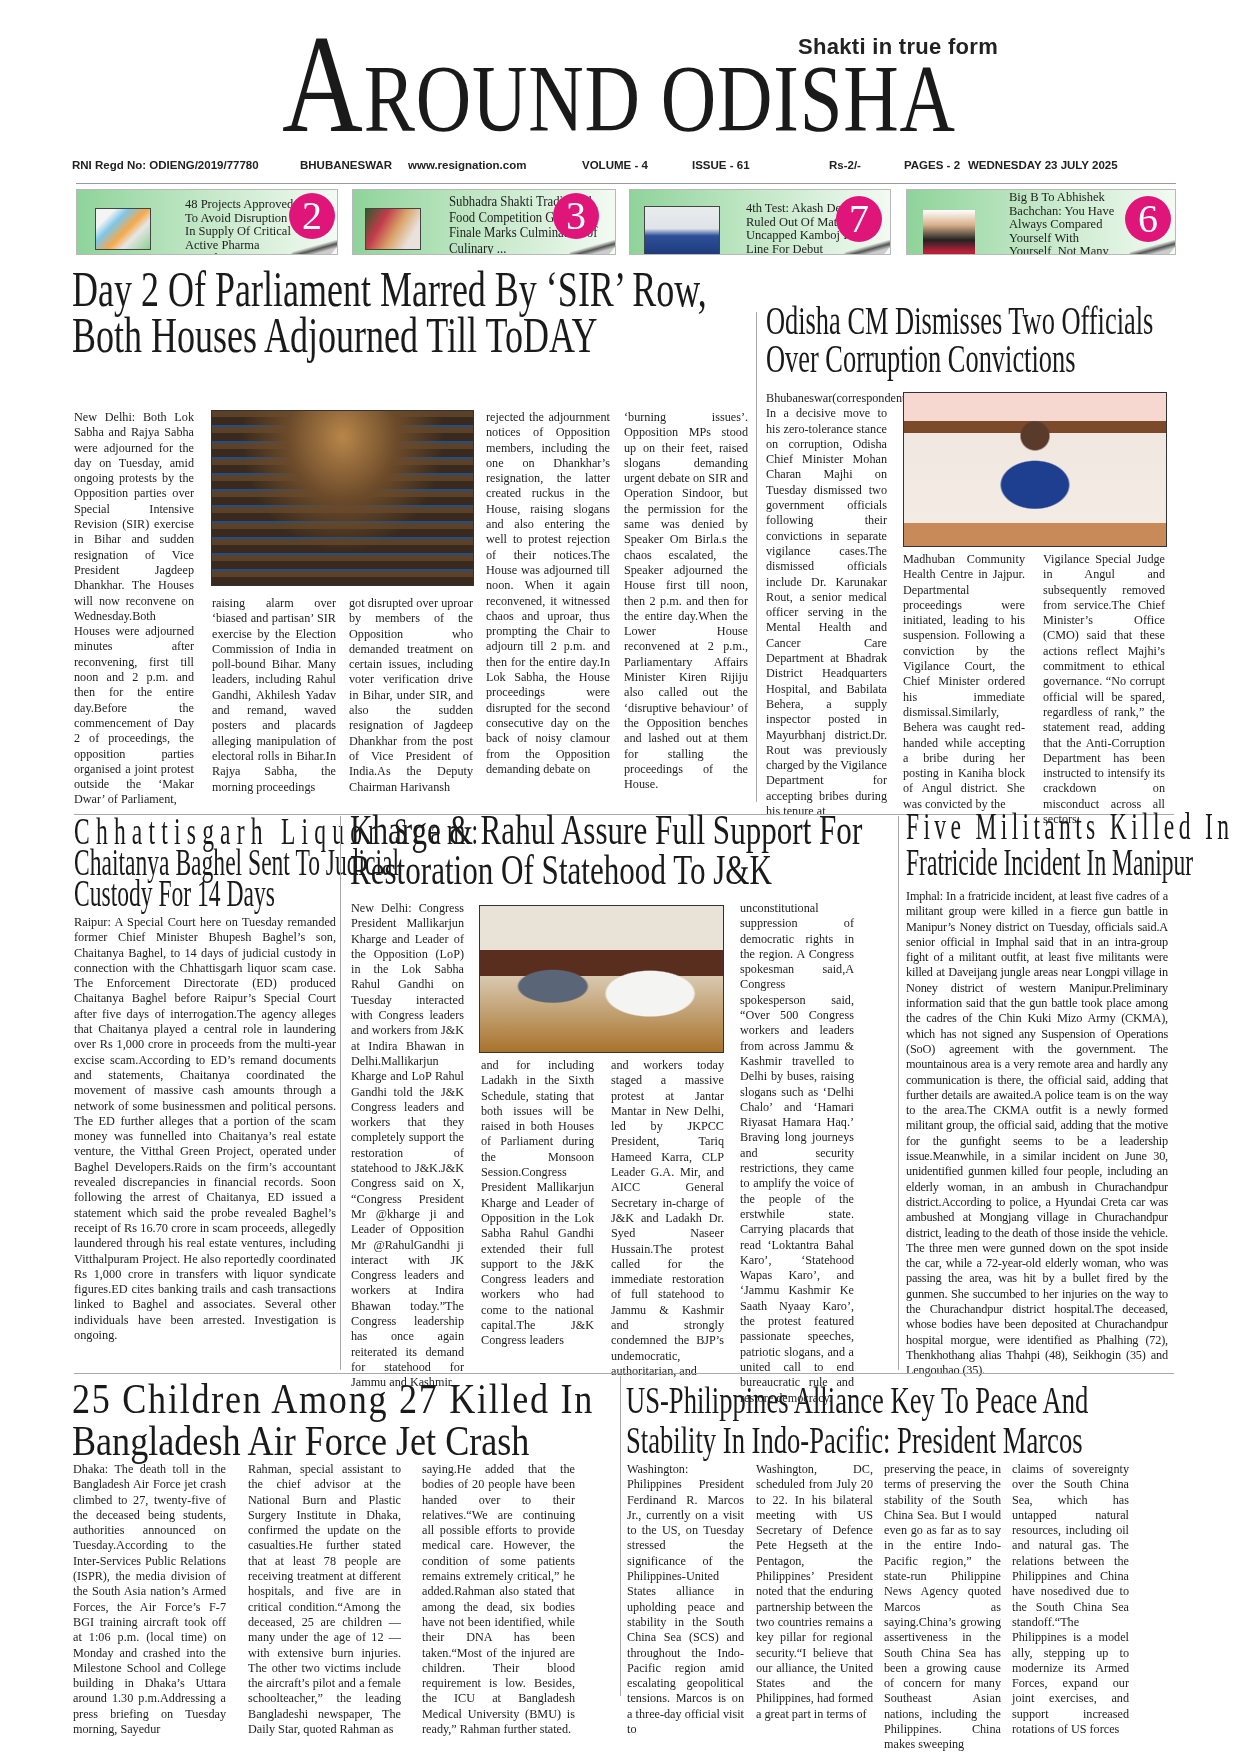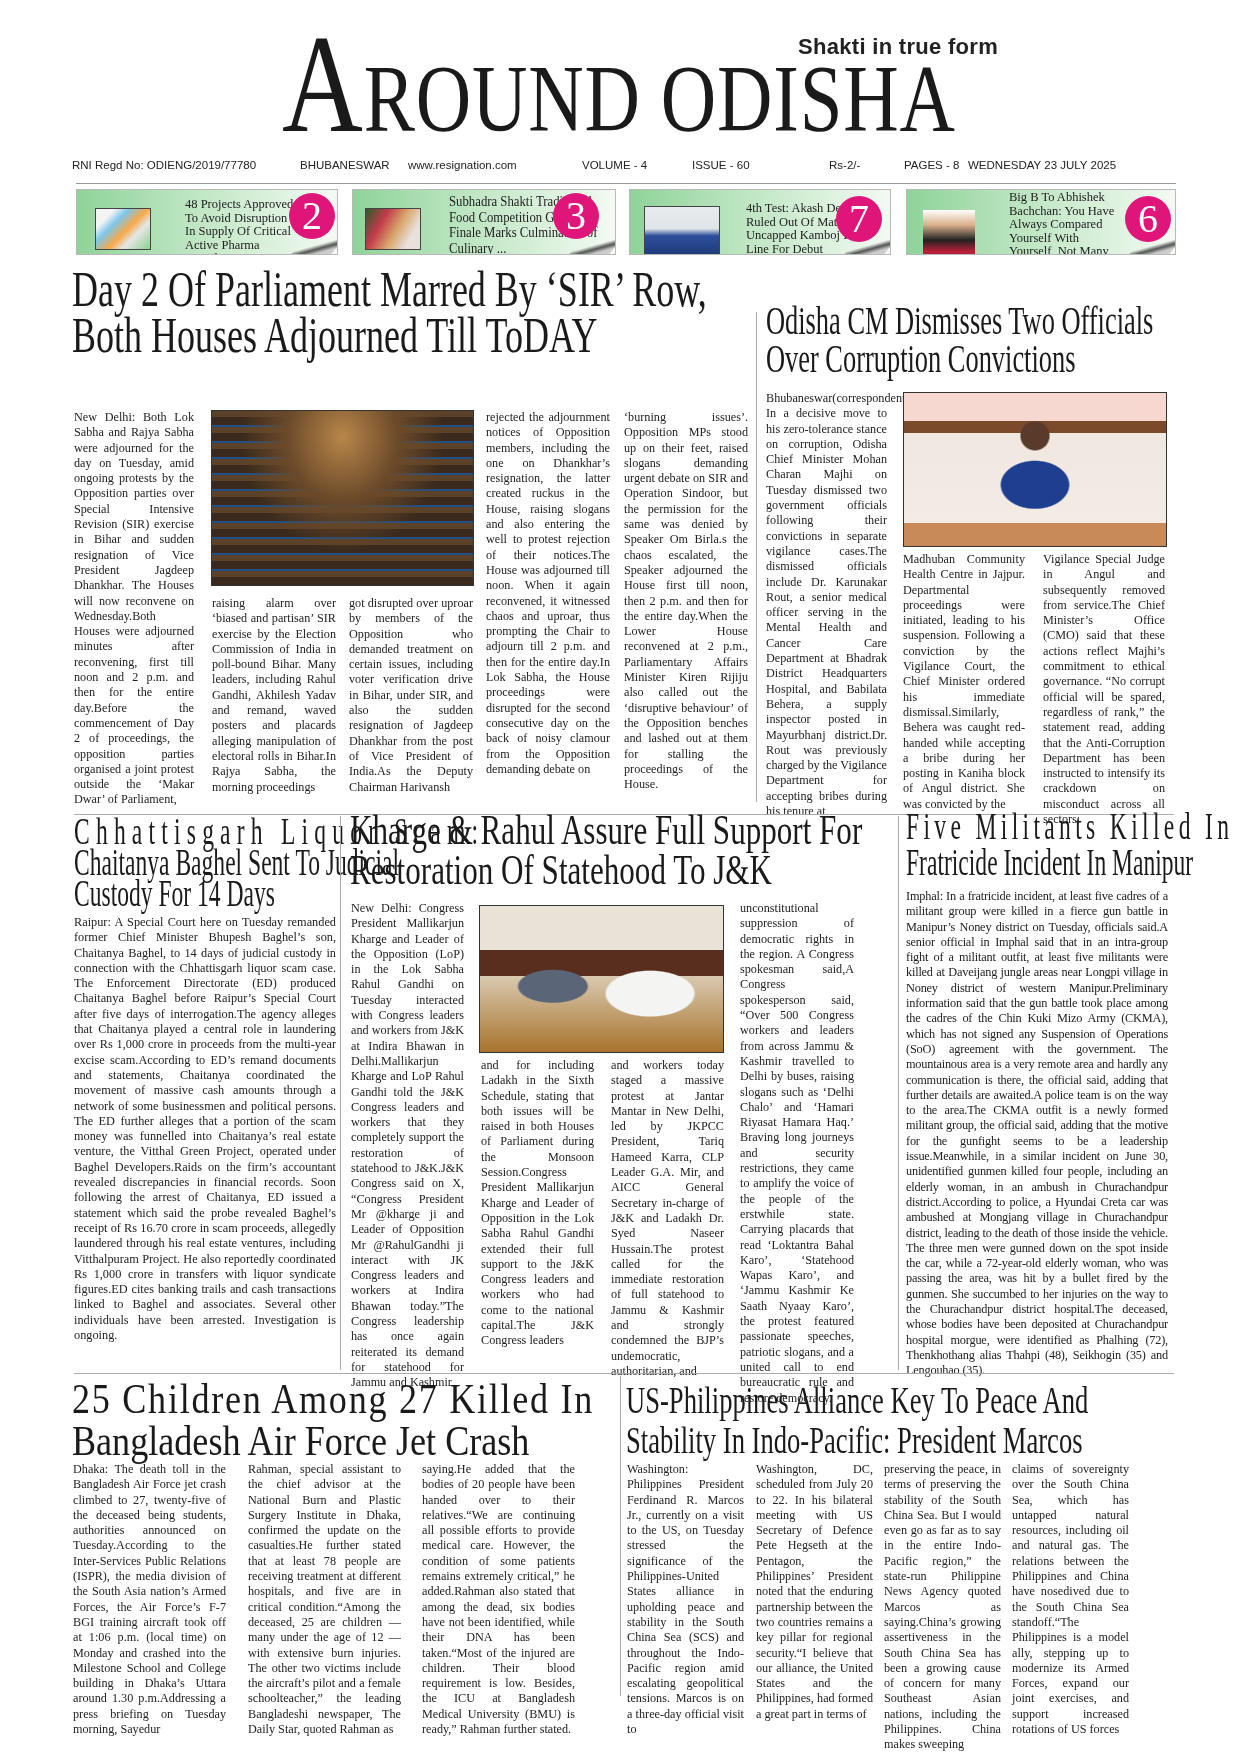--- a/index.html
+++ b/index.html
@@ -4,21 +4,21 @@
 <style>
   * { box-sizing: border-box; margin: 0; padding: 0; }
   html, body { width: 1240px; height: 1755px; background: #ffffff; overflow: hidden; }
   body { font-family: "Liberation Serif", serif; color: #1a1a1a; position: relative; }
 
   .masthead { position: absolute; left: 0; top: 0; width: 1240px; height: 170px; }
   .tagline { position: absolute; left: 798px; top: 34px; font-family: "Liberation Sans", sans-serif; font-weight: bold; font-size: 22px; color: #222; letter-spacing: 0.3px; }
   .title-wrap { position: absolute; left: 282px; top: 24px; font-size: 96px; line-height: 120px; white-space: nowrap; transform: scaleX(0.80); transform-origin: left top; letter-spacing: 1px; }
   .title-wrap .cap { font-size: 140px; }
 
-  .infobar { position: absolute; left: 72px; top: 159px; width: 1100px; height: 18px; font-family: "Liberation Sans", sans-serif; font-weight: normal; font-size: 11.5px; color: #222; }
+  .infobar { position: absolute; left: 72px; top: 159px; width: 1100px; height: 18px; font-family: "Liberation Sans", sans-serif; font-weight: bold; font-size: 11.5px; color: #222; }
   .infobar span { position: absolute; top: 0; white-space: nowrap; }
   .rule { position: absolute; background: #999; height: 1px; }
 
   .teasers { position: absolute; left: 76px; top: 189px; width: 1100px; height: 66px; }
   .teaser { position: absolute; top: 0; height: 66px; border: 1px solid #b9b9b9; background: linear-gradient(90deg, #8fd39a 0%, #bfe6c3 45%, #f3faf3 100%); overflow: hidden; }
   .teaser .thumb { position: absolute; left: 18px; top: 18px; width: 56px; height: 42px; border: 1px solid #444; }
   .teaser .ttxt { position: absolute; top: 4px; font-size: 12.5px; line-height: 13.5px; color: #222; }
   .teaser .badge { position: absolute; top: 3px; width: 46px; height: 46px; border-radius: 50%; background: #e0157a; color: #fff; font-family: "Liberation Serif", serif; font-size: 40px; line-height: 46px; text-align: center; }
   .teaser .curl { position: absolute; right: 0; bottom: 0; width: 40px; height: 14px; background: linear-gradient(160deg, transparent 40%, #555 60%, #ccc 80%); transform: skewX(-40deg); }
 
@@ -34,23 +34,23 @@
 <div class="masthead">
   <div class="tagline">Shakti in true form</div>
   <div class="title-wrap"><span class="cap">A</span><span>ROUND ODISHA</span></div>
 </div>
 
 <div class="infobar">
   <span style="left:0">RNI Regd No: ODIENG/2019/77780</span>
   <span style="left:228px">BHUBANESWAR</span>
   <span style="left:336px">www.resignation.com</span>
   <span style="left:510px">VOLUME - 4</span>
-  <span style="left:620px">ISSUE - 60</span>
+  <span style="left:620px">ISSUE - 61</span>
   <span style="left:757px">Rs-2/-</span>
-  <span style="left:832px">PAGES - 8</span>
+  <span style="left:832px">PAGES - 2</span>
   <span style="left:896px">WEDNESDAY 23 JULY 2025</span>
 </div>
 <div class="rule" style="left:76px; top:183px; width:1100px;"></div>
 
 <div class="teasers">
   <div class="teaser" style="left:0; width:262px;">
     <div class="thumb" style="background:linear-gradient(135deg,#f4f4f4 20%,#7fc6e8 35%,#f7a94a 55%,#e6e6e6 70%,#8bd08d);"></div>
     <div class="ttxt" style="left:108px; width:112px; top:8px;">48 Projects Approved To Avoid Disruption In Supply Of Critical Active Pharma Ingredients</div>
     <div class="badge" style="left:212px;">2</div>
     <div class="curl"></div>

